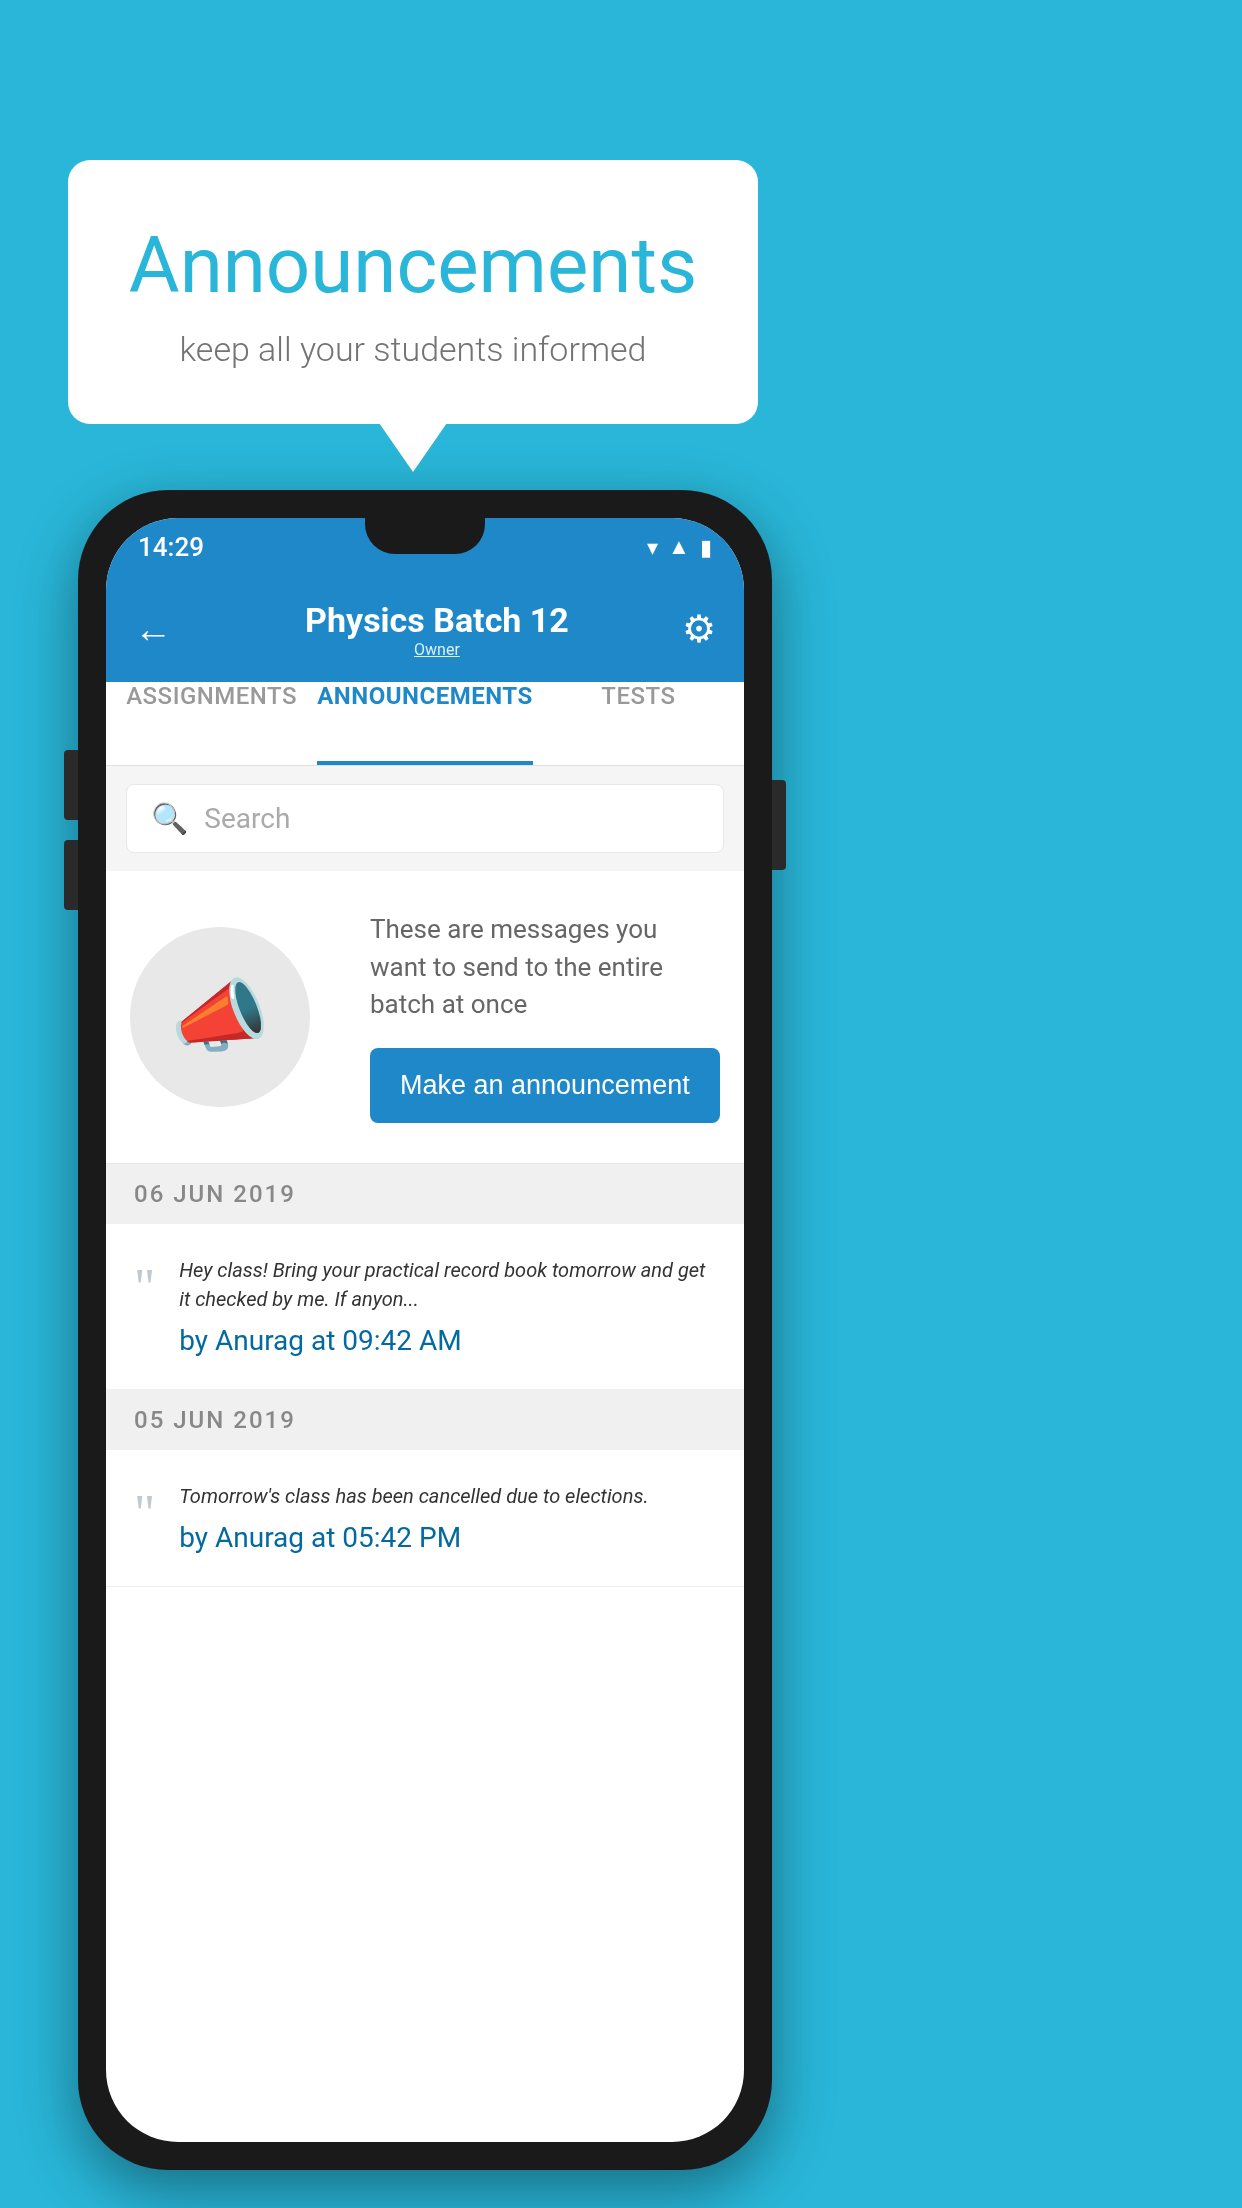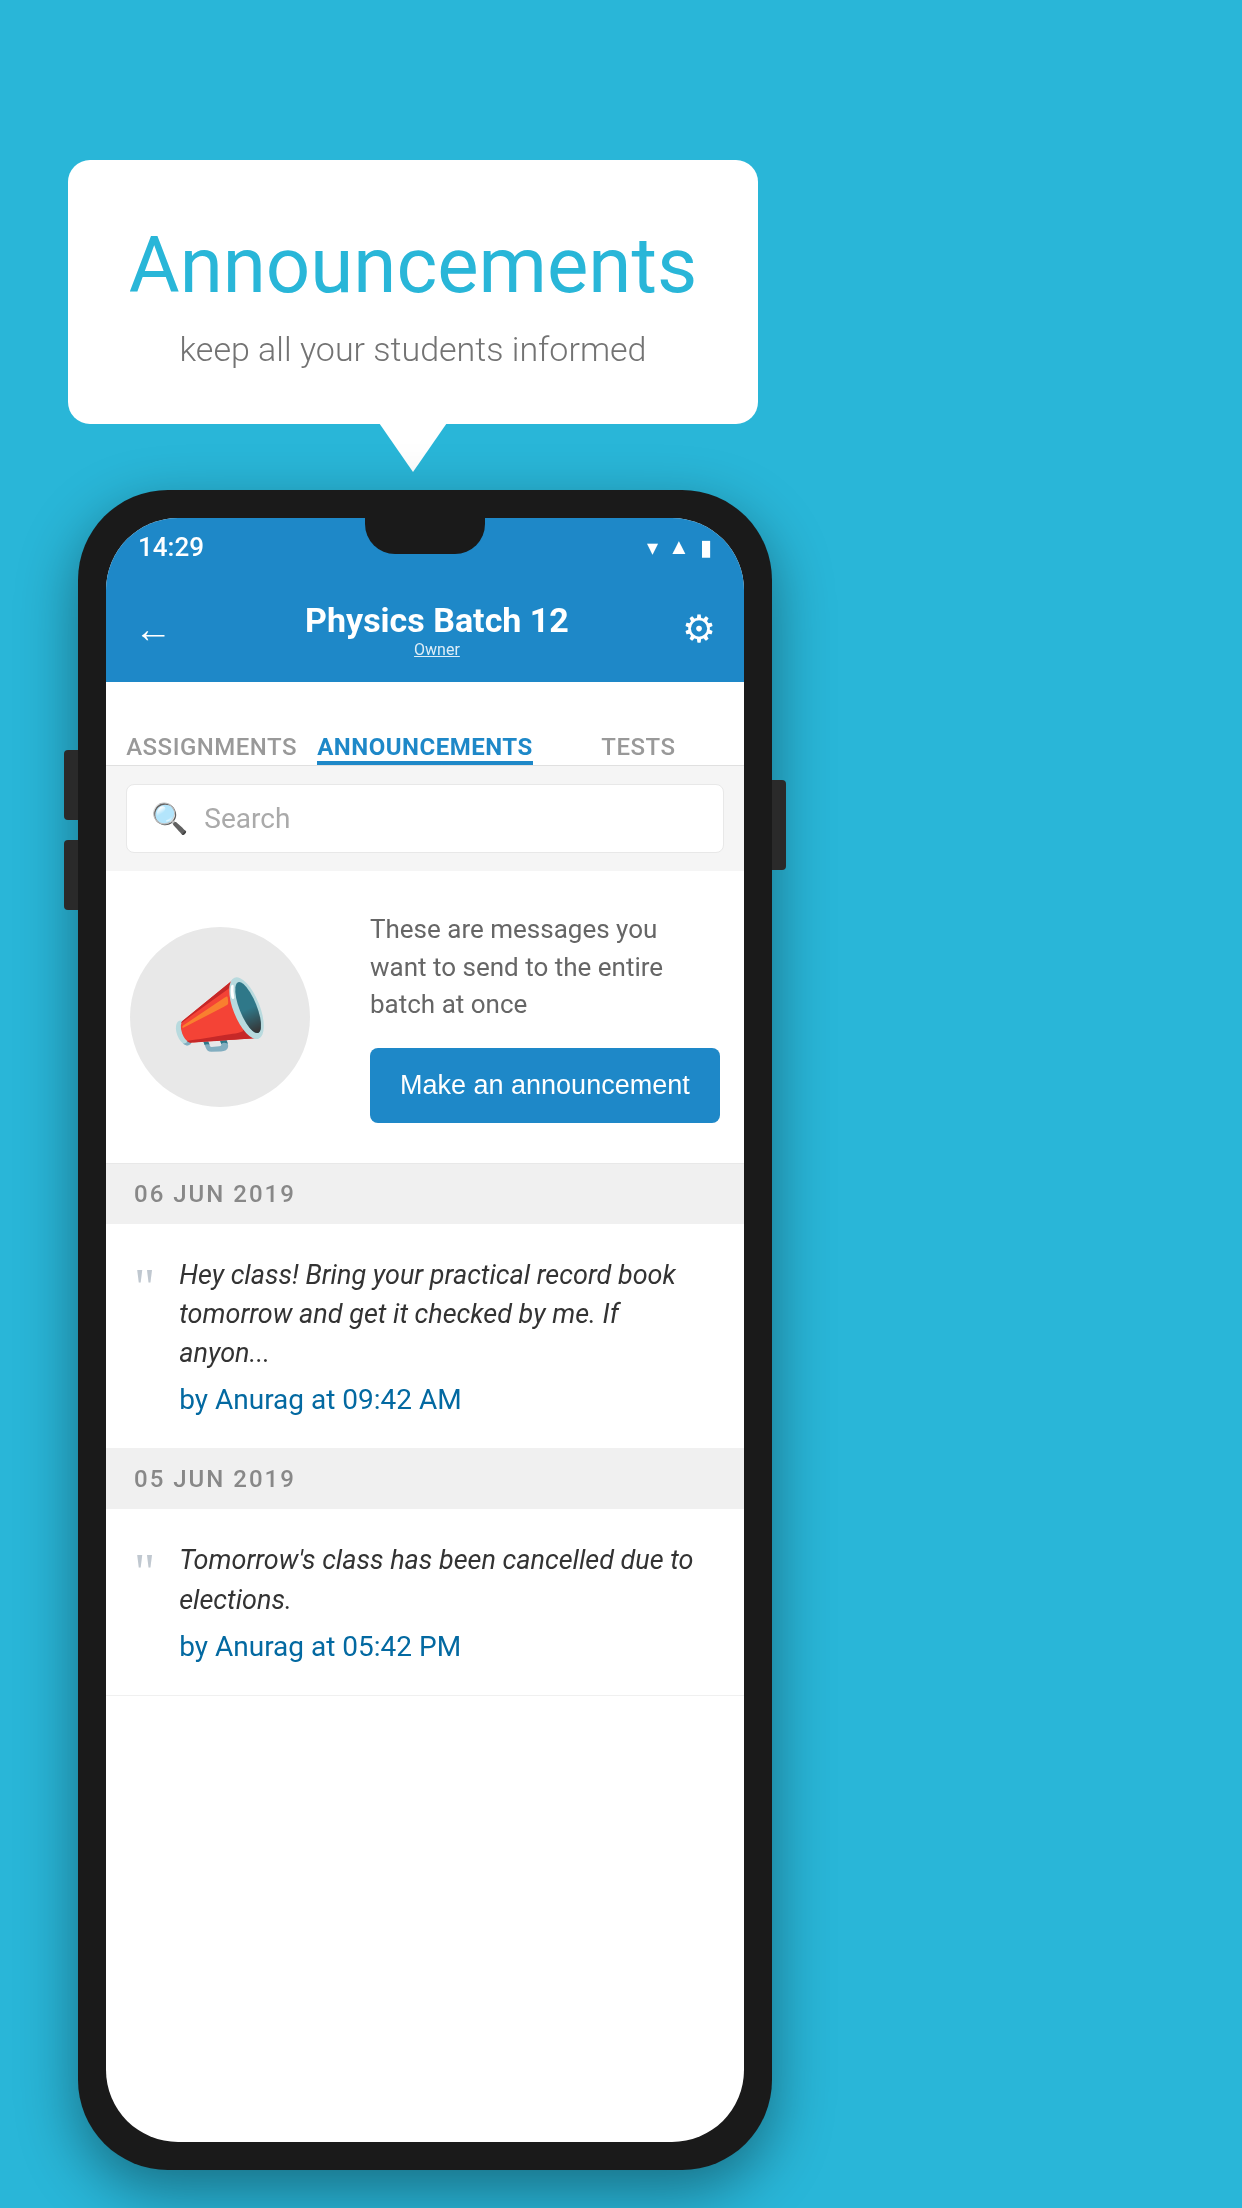--- a/index.html
+++ b/index.html
@@ -170,21 +170,21 @@
       background: white;
       display: flex;
       align-items: stretch;
       border-bottom: 1px solid #e0e0e0;
       height: 84px;
     }
 
     .tab-item {
       flex: 1;
       display: flex;
-      align-items: flex-end;
+      align-items: flex-start;
       justify-content: center;
       font-size: 24px;
       font-weight: 500;
       color: #999;
       cursor: pointer;
       border-bottom: 4px solid transparent;
       letter-spacing: 0.5px;
       text-transform: uppercase;
     }
 
@@ -297,21 +297,21 @@
       line-height: 1;
       margin-top: 6px;
       flex-shrink: 0;
     }
 
     .announcement-content {
       flex: 1;
     }
 
     .announcement-text {
-      font-size: 27px;
+      font-size: 20px;
       color: #333;
       font-style: italic;
       line-height: 1.45;
       margin-bottom: 10px;
     }
 
     .announcement-meta {
       font-size: 28px;
       color: #0369a1;
     }

